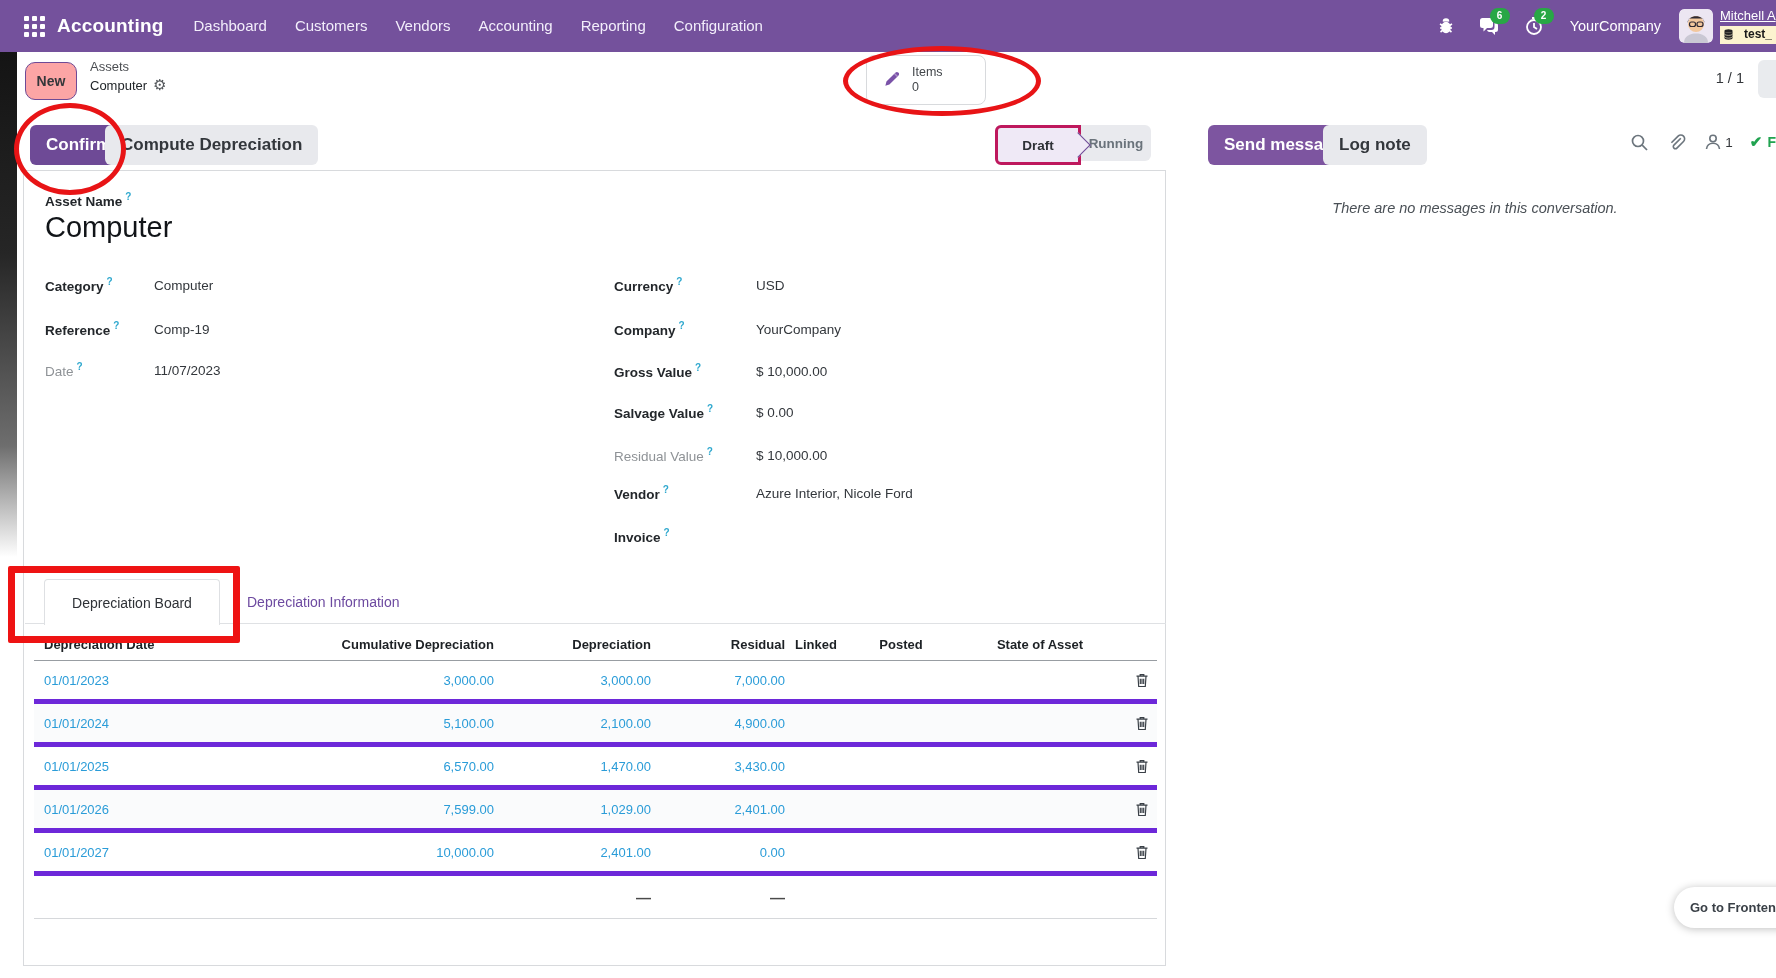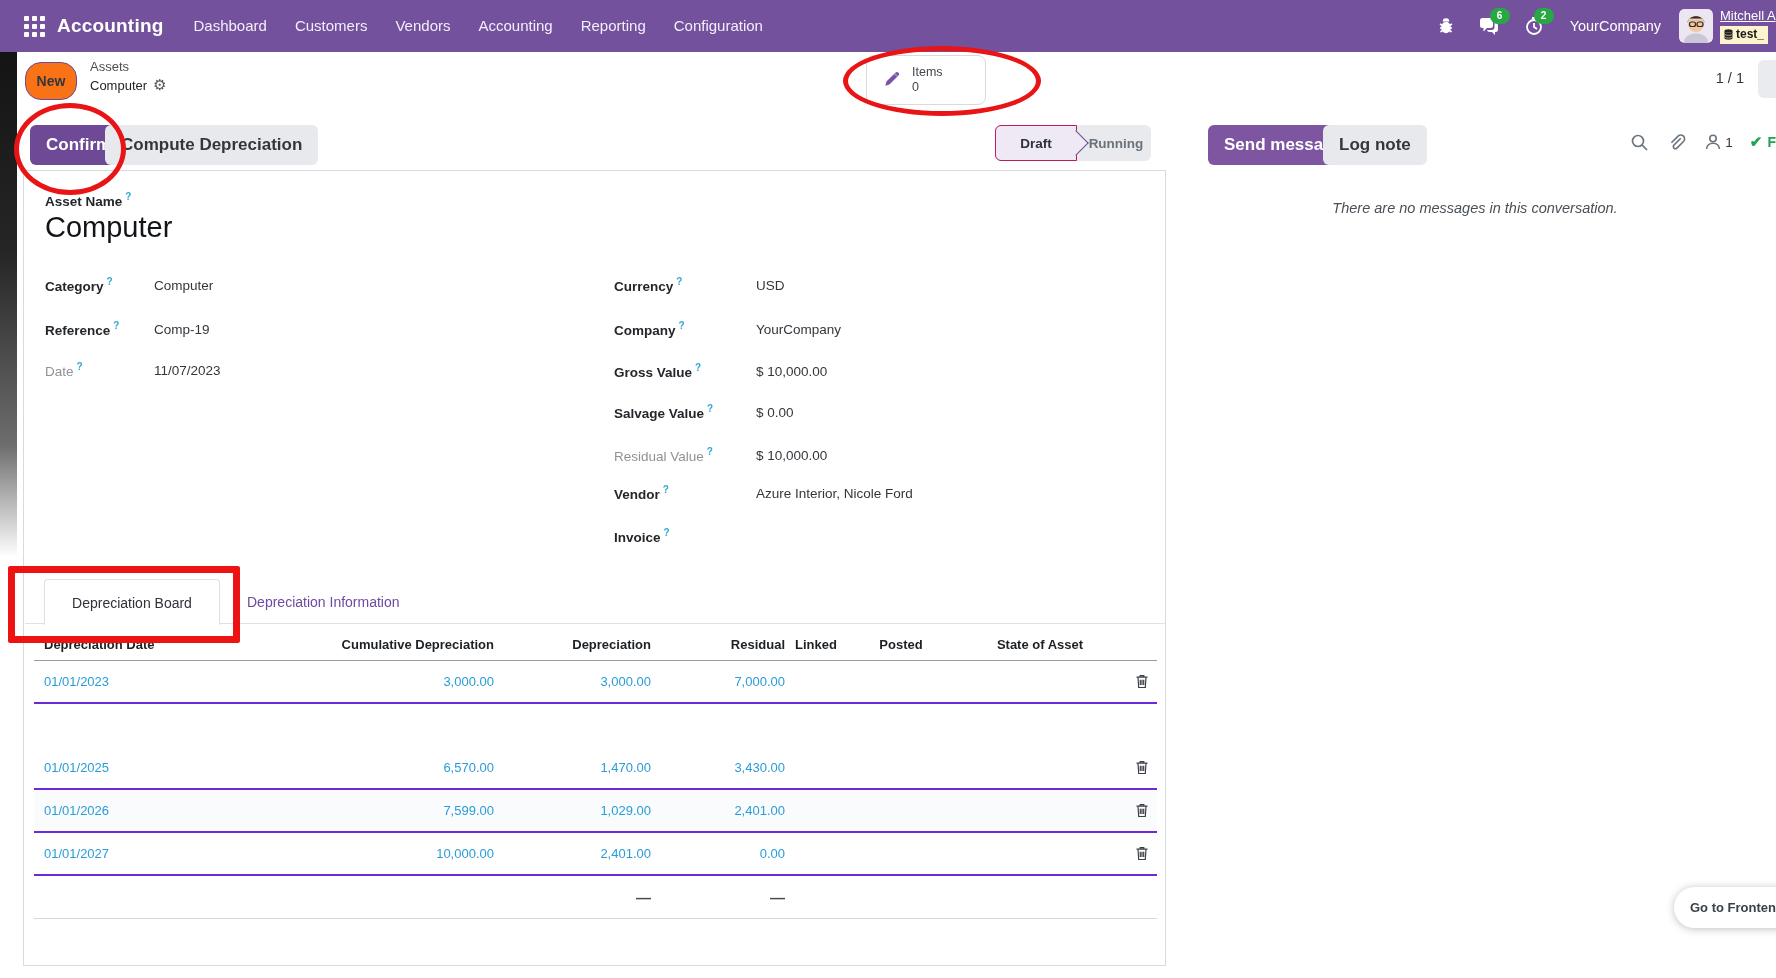--- a/index.html
+++ b/index.html
@@ -14,31 +14,31 @@
   .nav-menus{display:flex;margin-left:16px;}
   .nav-item{padding:8px 14px;font-size:15px;color:#f3eefb;cursor:pointer;line-height:52px;}
   .nav-right{position:absolute;right:0;top:0;height:52px;display:flex;align-items:center;}
   .nav-ico{position:relative;margin:0 11px;width:22px;height:22px;display:flex;align-items:center;justify-content:center;cursor:pointer;}
   .badge{position:absolute;top:-7px;right:-9px;background:#28a745;color:#fff;font-size:10px;
     font-weight:bold;border-radius:9px;min-width:16px;height:16px;line-height:16px;text-align:center;padding:0 2px;}
   .nav-company{font-size:14.5px;margin:0 18px 0 14px;cursor:pointer;}
   .nav-avatar{width:34px;height:34px;border-radius:5px;overflow:hidden;flex:0 0 auto;cursor:pointer;}
   .nav-user{margin-left:7px;width:56px;overflow:visible;white-space:nowrap;line-height:1.3;}
   .nav-user-name{font-size:13px;text-decoration:underline;cursor:pointer;}
-  .nav-db{display:inline-flex;align-items:center;gap:3px;background:#fcf3cf;color:#1a1a1a;
+  .nav-db{display:inline-flex;align-items:center;gap:11px;background:#fcf3cf;color:#1a1a1a;
     font-size:12px;font-weight:bold;padding:1px 4px;margin-top:1px;}
 
   
   .leftstrip{position:absolute;left:0;top:52px;width:17px;height:505px;z-index:15;
     background:linear-gradient(180deg,#141414 0%,#262626 40%,#6e6e6e 78%,#ffffff 100%);}
 
   
   .cp-top{position:absolute;left:0;top:52px;width:1776px;height:62px;background:#fff;border-bottom:1px solid #e4e6e9;}
-  .btn-new{position:absolute;left:25px;top:10px;width:52px;height:38px;background:#f97316;
-    border:1.5px solid #6e4a96;border-radius:16px;color:#33363a;font-size:14px;font-weight:bold;cursor:pointer;}
+  .btn-new{position:absolute;left:25px;top:10px;width:52px;height:38px;background:#fca5a5;
+    border:1.5px solid #6e4a96;border-radius:10px;color:#33363a;font-size:14px;font-weight:bold;cursor:pointer;}
   .crumbs{position:absolute;left:90px;top:6px;line-height:18px;}
   .crumb-parent{font-size:13px;color:#4c4f53;cursor:pointer;display:block;}
   .crumb-current{font-size:13px;color:#212529;}
   .gear{font-size:15px;color:#54585c;margin-left:6px;cursor:pointer;}
   .stat-btn{position:absolute;left:866px;top:3px;width:118px;height:48px;background:#fff;
     border:1px solid #d8dadd;border-radius:8px;display:flex;align-items:center;cursor:pointer;}
   .stat-ico{margin:0 10px 0 16px;}
   .stat-col{display:flex;flex-direction:column;line-height:15px;}
   .stat-label{font-size:12.5px;color:#43474b;}
   .stat-value{font-size:12.5px;color:#43474b;}
@@ -49,21 +49,21 @@
   .btn{height:40px;border:none;border-radius:6px;font-size:17px;font-weight:bold;cursor:pointer;
     font-family:"Liberation Sans",sans-serif;}
   .btn-primary{background:#6e4a96;color:#fff;}
   .btn-secondary{background:#e8e9ed;color:#33373c;}
   .btn-confirm{position:absolute;left:30px;top:11px;padding:0 16px;}
   .btn-compute{position:absolute;left:105px;top:11px;padding:0 16px;}
   .btn-send{position:absolute;left:1208px;top:11px;padding:0 16px;background:#7d55a0;color:#fff;}
   .btn-lognote{position:absolute;left:1323px;top:11px;padding:0 16px;}
 
   .statusbar{position:absolute;left:995px;top:11px;width:156px;height:36px;background:#e9eaee;border-radius:6px;}
-  .status-draft{position:absolute;left:0;top:0;width:80px;height:34px;border:1px solid #be185d;
+  .status-draft{position:absolute;left:0;top:0;width:80px;height:34px;border:3px solid #be185d;
     background:#efe9f6;border-radius:6px 0 0 6px;display:flex;align-items:center;justify-content:center;
     font-weight:bold;font-size:13.5px;color:#2f3237;z-index:2;cursor:pointer;}
   .status-draft .arrow{position:absolute;right:-9px;top:50%;width:17px;height:17px;
     transform:translateY(-50%) rotate(45deg);background:#efe9f6;border-top:1px solid #6e4a96;border-right:1px solid #6e4a96;}
   .status-running{position:absolute;left:88px;top:0;width:66px;height:36px;display:flex;align-items:center;
     justify-content:center;color:#6a737b;font-weight:bold;font-size:13.5px;cursor:pointer;}
 
   .chatter-icons{position:absolute;right:0;top:0;height:56px;display:flex;align-items:center;}
   .cicon{margin:0 9px;display:flex;align-items:center;cursor:pointer;color:#6c757d;}
   .follower-count{font-size:13.5px;color:#33363a;margin-left:3px;}
@@ -87,21 +87,21 @@
   .tabs{position:absolute;left:1px;top:408px;width:1141px;height:45px;border-bottom:1px solid #dfe1e4;box-sizing:border-box;}
   .tab-active{position:absolute;left:19px;top:0;width:174px;height:45px;background:#fff;
     border:1px solid #dee0e3;border-bottom:none;border-radius:4px 4px 0 0;display:flex;align-items:center;
     justify-content:center;font-size:14px;color:#2f3237;cursor:pointer;z-index:2;}
   .tab-inactive{position:absolute;left:212px;top:0;height:45px;display:flex;align-items:center;
     font-size:14px;color:#6d4aa0;cursor:pointer;padding:0 10px;}
 
   
   .t-head,.t-row,.t-foot{position:absolute;left:10px;width:1123px;display:flex;align-items:center;box-sizing:border-box;}
   .t-head{top:458px;height:32px;font-weight:bold;color:#1d2125;border-bottom:1px solid #989da2;font-size:13px;}
-  .t-row{height:43px;border-bottom:2px solid #6d28d9;font-size:13px;}
+  .t-row{height:43px;border-bottom:5px solid #6d28d9;font-size:13px;}
   .t-row.alt{background:#fafbfc;}
   .t-foot{top:705px;height:43px;border-bottom:1px solid #d6d8db;font-size:15px;color:#4a4a4a;font-weight:bold;}
   .c1{width:230px;padding-left:10px;box-sizing:border-box;text-align:left;}
   .c2{width:230px;text-align:right;}
   .c3{width:157px;text-align:right;}
   .c4{width:134px;text-align:right;}
   .c5{width:62px;text-align:center;}
   .c6{width:108px;text-align:center;}
   .c7{width:170px;text-align:center;}
   .c8{flex:1;display:flex;justify-content:flex-end;padding-right:8px;}
@@ -341,20 +341,36 @@
         <span class="c6"></span>
         <span class="c7"></span>
       <span class="c8">
           <span class="trash">
         <svg width="14" height="15" viewBox="0 0 14 15" fill="none" stroke="#3a4047" stroke-width="1.2">
               <path d="M1.5 3.2h11M5.2 3.2V1.6h3.6v1.6M3 3.2l.7 10.3h6.6L11 3.2M5.3 5.8v5.2M7 5.8v5.2M8.7 5.8v5.2"></path>
             </svg>
       </span>
         </span>
     </div>
+    <div class="t-row alt" style="top:533px;">
+      <span class="c1 cell-link">01/01/2024</span>
+      <span class="c2 cell-link">5,100.00</span>
+      <span class="c3 cell-link">2,100.00</span>
+      <span class="c4 cell-link">4,900.00</span>
+      <span class="c5"></span>
+        <span class="c6"></span>
+        <span class="c7"></span>
+      <span class="c8">
+          <span class="trash">
+        <svg width="14" height="15" viewBox="0 0 14 15" fill="none" stroke="#3a4047" stroke-width="1.2">
+              <path d="M1.5 3.2h11M5.2 3.2V1.6h3.6v1.6M3 3.2l.7 10.3h6.6L11 3.2M5.3 5.8v5.2M7 5.8v5.2M8.7 5.8v5.2"></path>
+            </svg>
+      </span>
+        </span>
+    </div>
     <div class="t-row" style="top:576px;justify-content:center;">
       <span class="c1 cell-link">01/01/2025</span>
       <span class="c2 cell-link">6,570.00</span>
       <span class="c3 cell-link">1,470.00</span>
       <span class="c4 cell-link">3,430.00</span>
       <span class="c5"></span>
         <span class="c6"></span>
         <span class="c7"></span>
       <span class="c8">
           <span class="trash">

